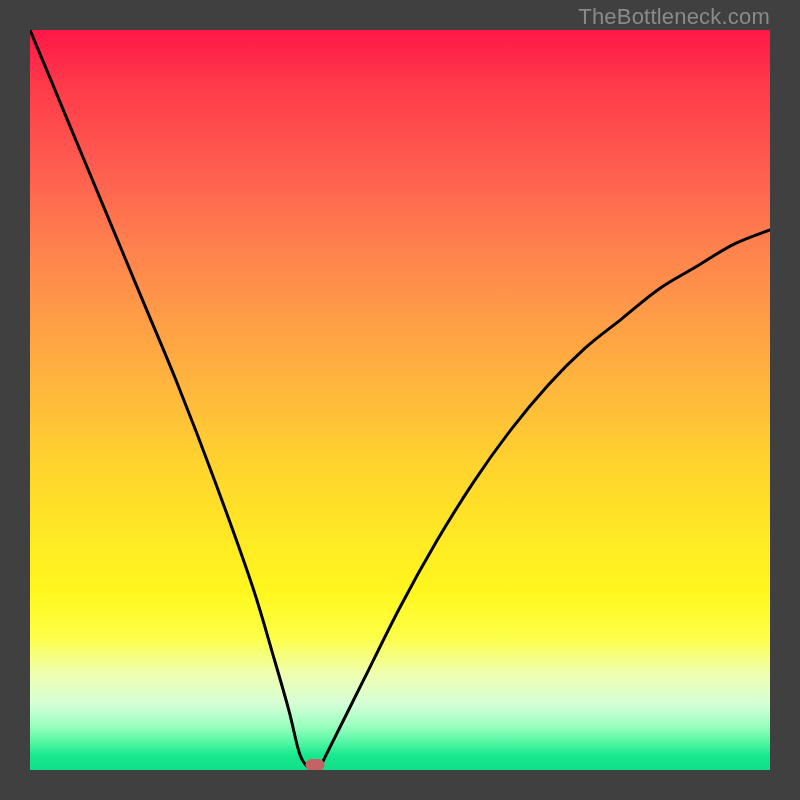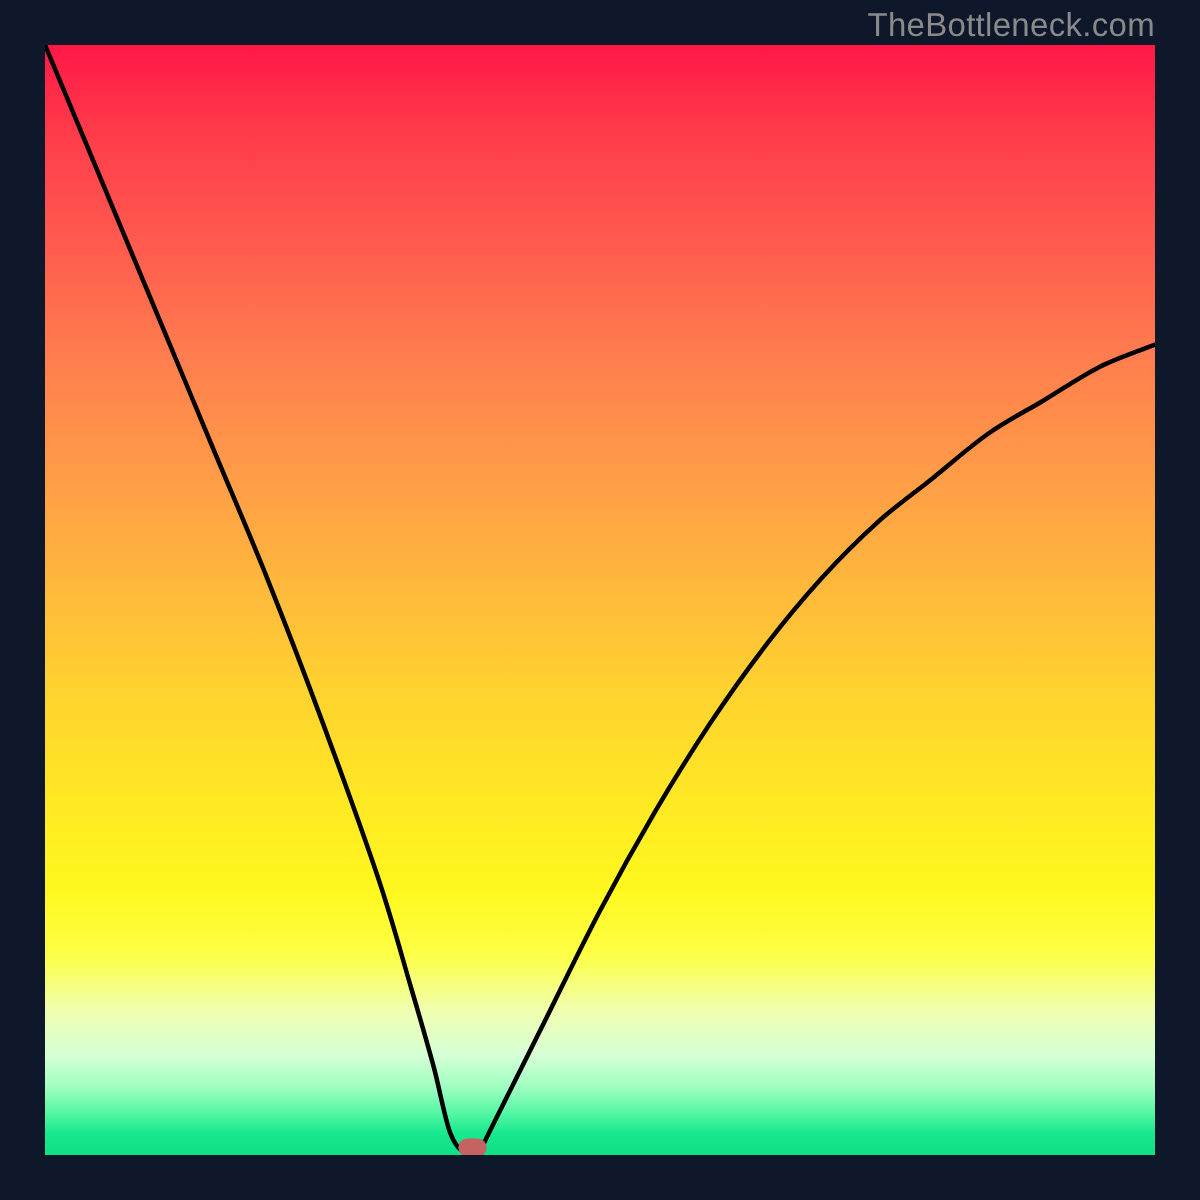--- a/index.html
+++ b/index.html
@@ -8,21 +8,21 @@
     width: 800px;
     height: 800px;
     overflow: hidden;
     background: #000;
     font-family: Arial, Helvetica, sans-serif;
   }
   .frame {
     position: relative;
     width: 800px;
     height: 800px;
-    background: #0f172a;
+    background: #404040;
   }
   .plot {
     position: absolute;
     left: 30px;
     top: 30px;
     width: 740px;
     height: 740px;
     background: linear-gradient(to bottom,
       #ff1847 0%,
       #ff3c4a 8%,

